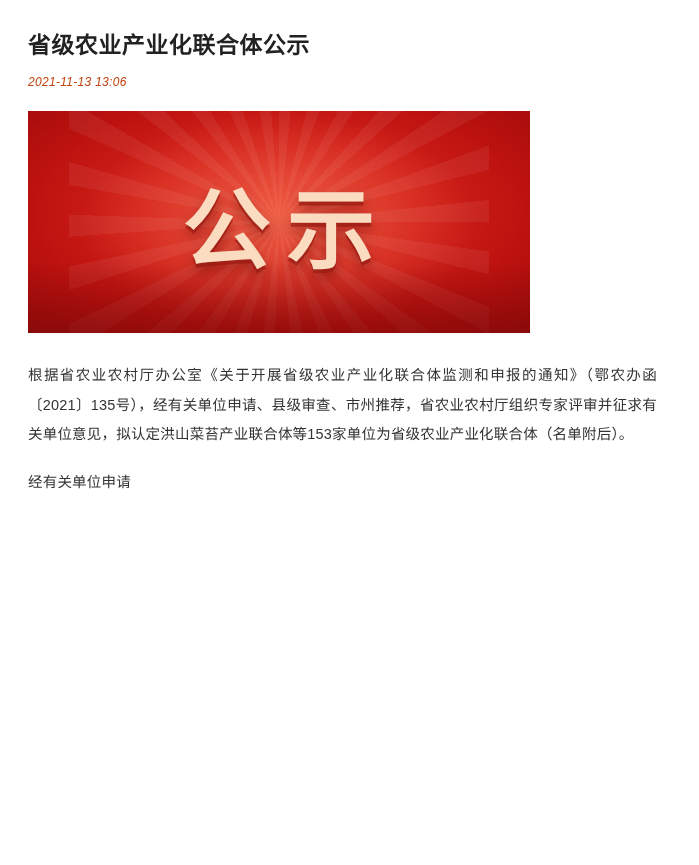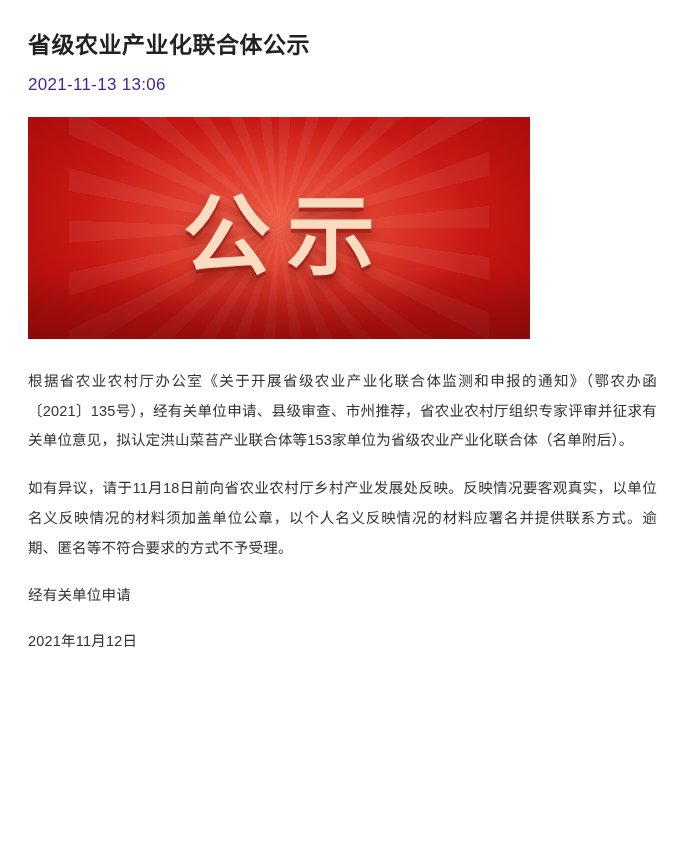--- a/index.html
+++ b/index.html
@@ -25,24 +25,25 @@
   }
   .article-title {
     font-size: 23px;
     font-weight: bold;
     color: #222222;
     line-height: 1.35;
     margin: 0 0 14px 0;
     letter-spacing: 0.5px;
   }
   .article-date {
-    font-size: 17px;
-    color: #4c1d95;
+    font-size: 12px;
+    color: #c2410c;
     margin: 0 0 22px 0;
     letter-spacing: 0.3px;
+    font-style: italic;
   }
   .banner-wrap {
     width: 100%;
     display: flex;
     justify-content: flex-start;
     margin: 0 0 28px 0;
   }
   .banner {
     width: 502px;
     height: 222px;
@@ -120,18 +121,16 @@
     <div class="banner">
       <div class="ray"></div>
       <div class="glow"></div>
       <div class="bottom-shade"></div>
       <div class="banner-text">公示</div>
     </div>
   </div>
 
   <div class="body-text">
     <p class="indent">根据省农业农村厅办公室《关于开展省级农业产业化联合体监测和申报的通知》（鄂农办函〔2021〕135号），经有关单位申请、县级审查、市州推荐，省农业农村厅组织专家评审并征求有关单位意见，拟认定洪山菜苔产业联合体等153家单位为省级农业产业化联合体（名单附后）。</p>
-    <p class="indent">如有异议，请于11月18日前向省农业农村厅乡村产业发展处反映。反映情况要客观真实，以单位名义反映情况的材料须加盖单位公章，以个人名义反映情况的材料应署名并提供联系方式。逾期、匿名等不符合要求的方式不予受理。</p>
     <p class="tight">经有关单位申请</p>
-    <p class="tight">2021年11月12日</p>
   </div>
 
 </div>
 
 </body></html>

